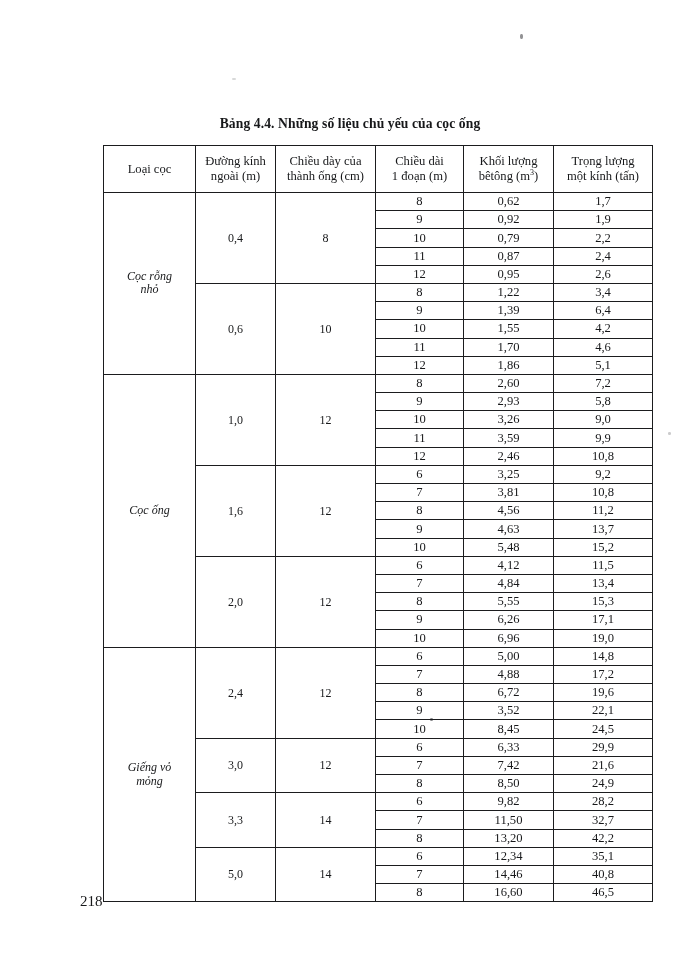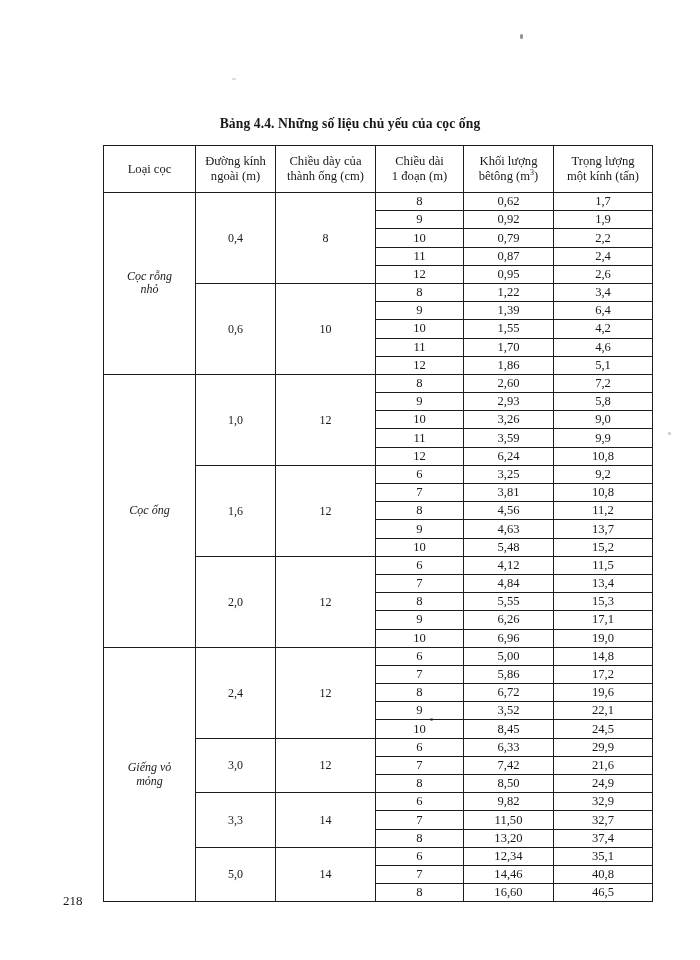--- a/index.html
+++ b/index.html
@@ -93,23 +93,23 @@
   td.groupcell .gl { display: block; line-height: 1.16; font-style: italic; }
 
   sup {
     font-size: 8px;
     vertical-align: super;
     line-height: 0;
   }
 
   .page-number {
     position: absolute;
-    left: 63px;
+    left: 80px;
     top: 893px;
-    font-size: 13px;
+    font-size: 15px;
   }
 
   
   col.c-group { width: 92px; }
   col.c-diam  { width: 80px; }
   col.c-thick { width: 100px; }
   col.c-len   { width: 88px; }
   col.c-vol   { width: 90px; }
   col.c-wt    { width: 99px; }
 </style>
@@ -241,21 +241,21 @@
             <td class="datacell">3,26</td>
             <td class="datacell">9,0</td>
           </tr>
           <tr>
             <td class="datacell">11</td>
             <td class="datacell">3,59</td>
             <td class="datacell">9,9</td>
           </tr>
           <tr>
             <td class="datacell">12</td>
-            <td class="datacell">6,24</td>
+            <td class="datacell">2,46</td>
             <td class="datacell">10,8</td>
           </tr>
           <tr>
             <td class="diamcell" rowspan="5">1,6</td>
             <td class="thickcell" rowspan="5">12</td>
             <td class="datacell">6</td>
             <td class="datacell">3,25</td>
             <td class="datacell">9,2</td>
           </tr>
           <tr>
@@ -311,21 +311,21 @@
               <span class="gl">mỏng</span>
             </td>
             <td class="diamcell" rowspan="5">2,4</td>
             <td class="thickcell" rowspan="5">12</td>
             <td class="datacell">6</td>
             <td class="datacell">5,00</td>
             <td class="datacell">14,8</td>
           </tr>
           <tr>
             <td class="datacell">7</td>
-            <td class="datacell">5,86</td>
+            <td class="datacell">4,88</td>
             <td class="datacell">17,2</td>
           </tr>
           <tr>
             <td class="datacell">8</td>
             <td class="datacell">6,72</td>
             <td class="datacell">19,6</td>
           </tr>
           <tr>
             <td class="datacell">9</td>
             <td class="datacell">3,52</td>
@@ -351,31 +351,31 @@
           <tr>
             <td class="datacell">8</td>
             <td class="datacell">8,50</td>
             <td class="datacell">24,9</td>
           </tr>
           <tr>
             <td class="diamcell" rowspan="3">3,3</td>
             <td class="thickcell" rowspan="3">14</td>
             <td class="datacell">6</td>
             <td class="datacell">9,82</td>
-            <td class="datacell">32,9</td>
+            <td class="datacell">28,2</td>
           </tr>
           <tr>
             <td class="datacell">7</td>
             <td class="datacell">11,50</td>
             <td class="datacell">32,7</td>
           </tr>
           <tr>
             <td class="datacell">8</td>
             <td class="datacell">13,20</td>
-            <td class="datacell">37,4</td>
+            <td class="datacell">42,2</td>
           </tr>
           <tr>
             <td class="diamcell" rowspan="3">5,0</td>
             <td class="thickcell" rowspan="3">14</td>
             <td class="datacell">6</td>
             <td class="datacell">12,34</td>
             <td class="datacell">35,1</td>
           </tr>
           <tr>
             <td class="datacell">7</td>

